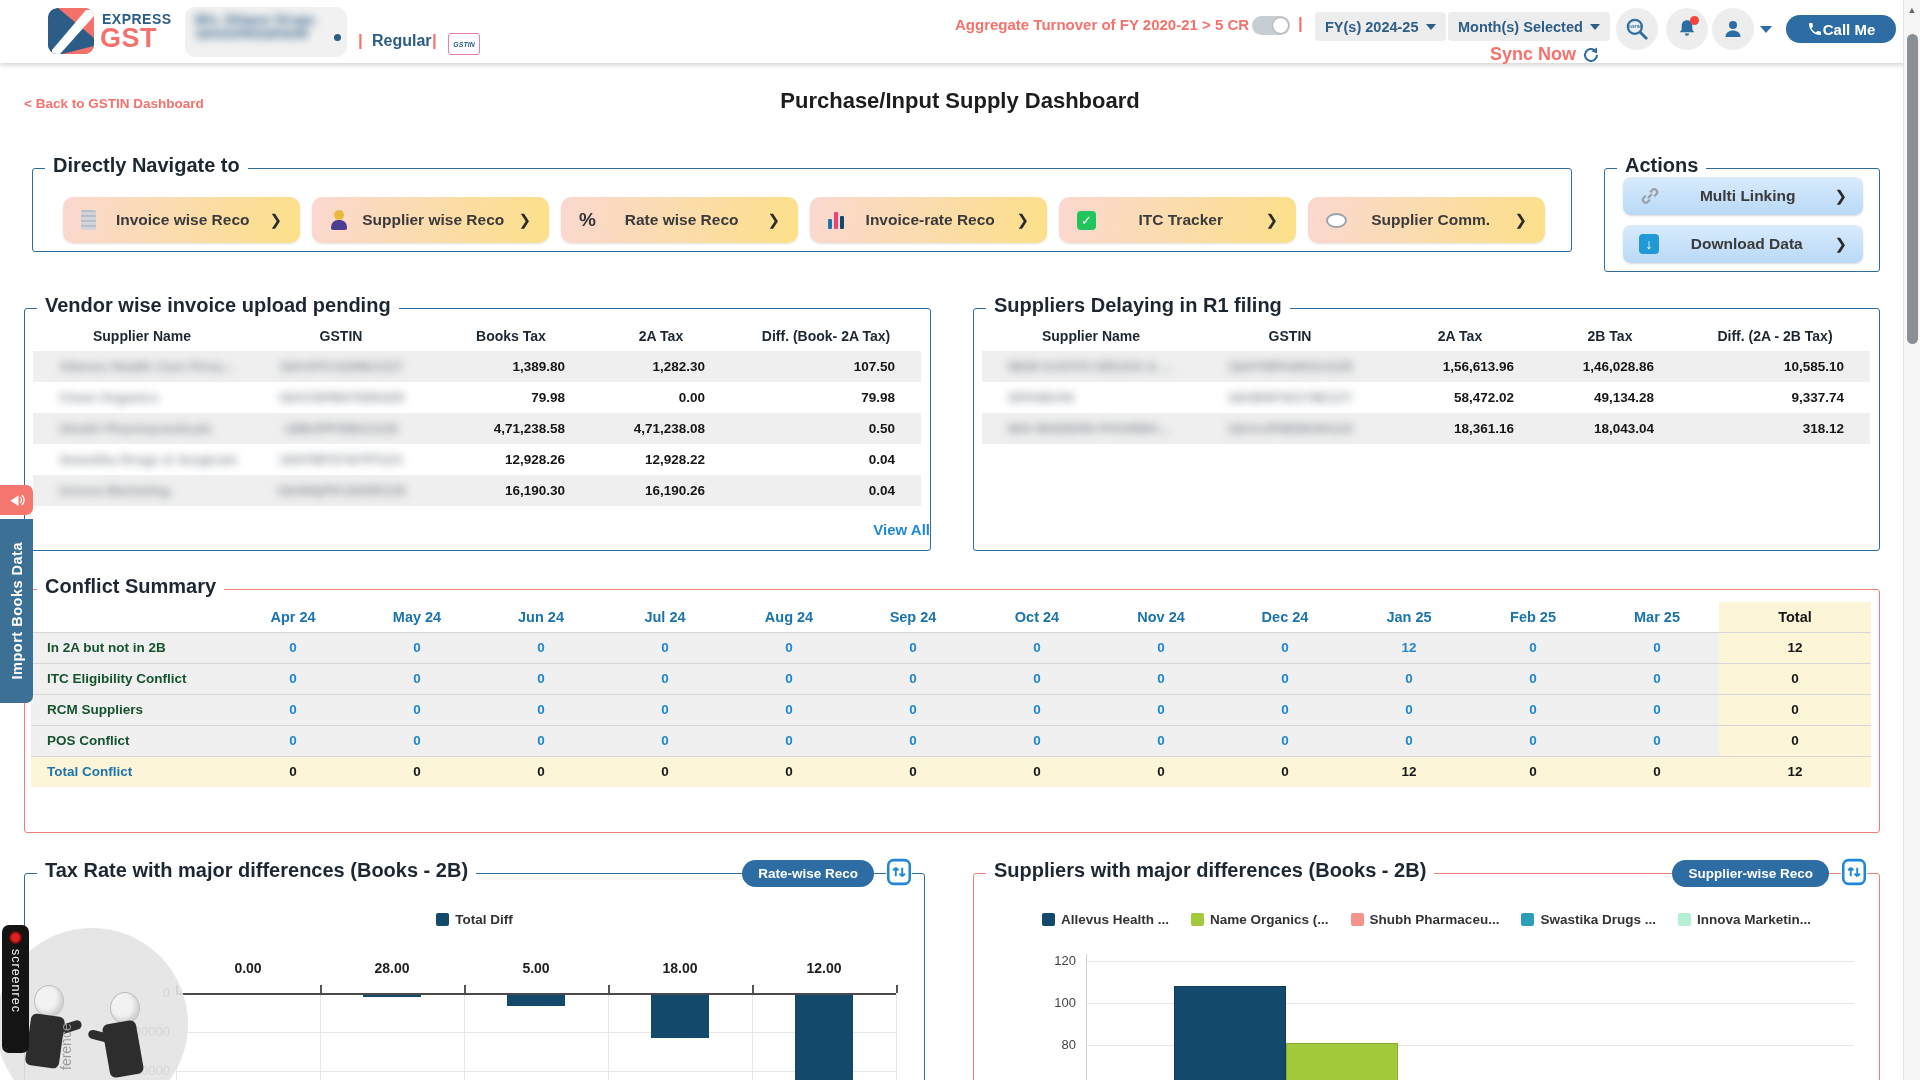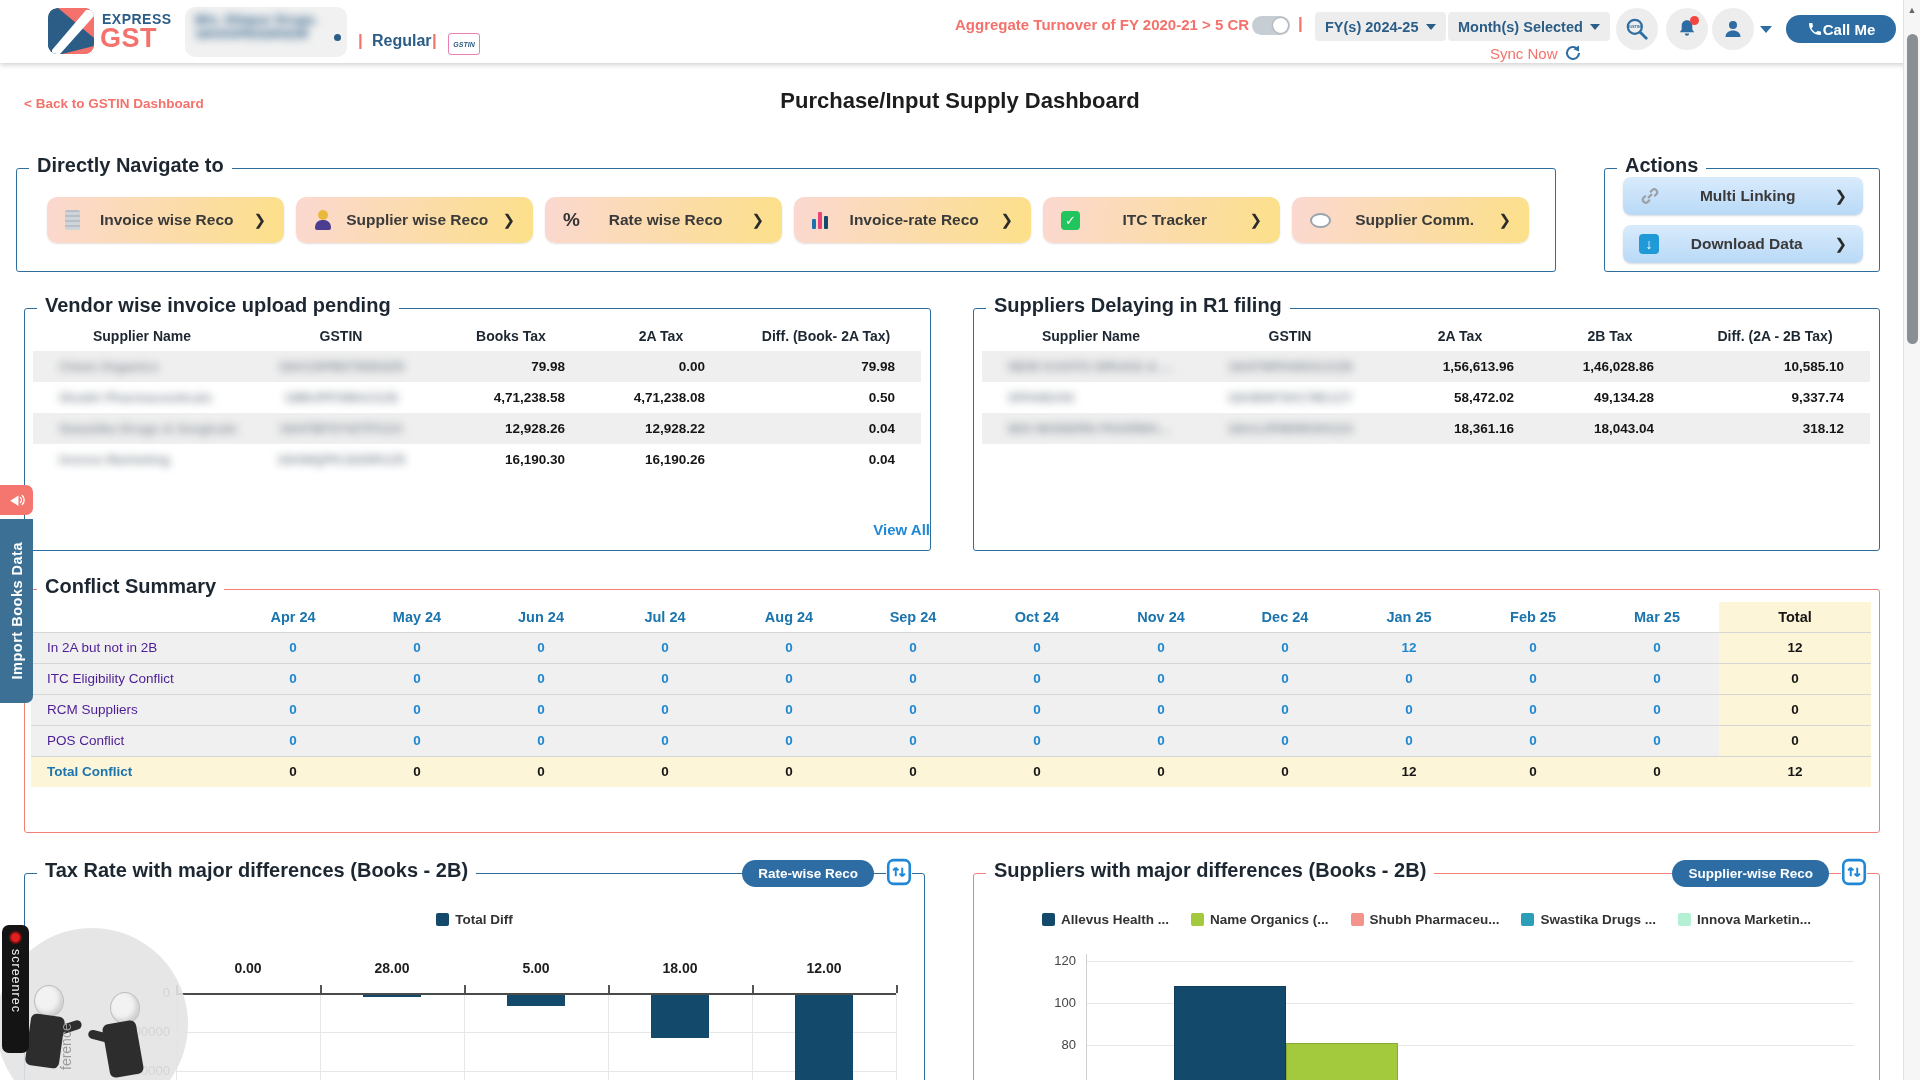--- a/index.html
+++ b/index.html
@@ -23,21 +23,21 @@
   .gstin-badge{position:absolute;left:448px;top:33px;width:32px;height:22px;border:1px solid #e87fb1;border-radius:3px;
                display:flex;align-items:center;justify-content:center;font-size:7px;font-weight:700;color:#2b5d86;font-style:italic}
   .agg-lbl{position:absolute;left:955px;top:16px;font-size:15px;font-weight:700;color:#f4726b;white-space:nowrap}
   .toggle{position:absolute;left:1252px;top:16px;width:38px;height:19px;border-radius:10px;background:#c6cdd3}
   .toggle .knob{position:absolute;right:2px;top:2px;width:15px;height:15px;border-radius:50%;background:#fff;box-shadow:0 0 2px rgba(0,0,0,.4)}
   .agg-pipe{position:absolute;left:1298px;top:14px;font-size:17px;color:#f4726b;font-weight:700}
   .hdr-select{position:absolute;top:12px;height:29px;background:#ededed;border-radius:4px;display:flex;align-items:center;
               gap:7px;padding:0 10px;font-size:14.5px;font-weight:700;color:#2b5d86;cursor:pointer;white-space:nowrap}
   .caret{width:0;height:0;border-left:5px solid transparent;border-right:5px solid transparent;border-top:6px solid #2b5d86}
   .sync-row{position:absolute;left:1490px;top:44px;display:flex;align-items:center;gap:6px;cursor:pointer}
-  .sync-lbl{font-size:15px;font-weight:400;color:#f4726b}
+  .sync-lbl{font-size:18px;font-weight:700;color:#f4726b}
   .icon-circle{position:absolute;top:8px;width:42px;height:42px;border-radius:50%;background:#ededed;
                display:flex;align-items:center;justify-content:center;cursor:pointer}
   .bell-dot{position:absolute;right:9px;top:8px;width:9px;height:9px;border-radius:50%;background:#f4443e}
   .user-caret{position:absolute;left:1760px;top:26px;width:0;height:0;border-left:6px solid transparent;border-right:6px solid transparent;border-top:7px solid #2d6da3}
   .callme-btn{position:absolute;left:1786px;top:15px;width:110px;height:28px;background:#2d6da3;border-radius:15px;color:#fff;
               font-size:15px;font-weight:700;display:flex;align-items:center;justify-content:center;gap:0;cursor:pointer}
 
   
   .back-link{position:absolute;left:24px;top:96px;font-size:13.5px;font-weight:700;color:#f4726b;cursor:pointer;z-index:2}
   .page-title{position:absolute;left:0;top:88px;width:1920px;text-align:center;font-size:22px;font-weight:700;color:#1d1d1d}
@@ -80,21 +80,21 @@
   .cell-name{padding-left:26px;text-align:left;color:#8a939c;font-weight:600;overflow:hidden;white-space:nowrap}
   .cell-gstin{text-align:center;color:#8a939c;font-weight:600;overflow:hidden;white-space:nowrap}
   .cell-num{text-align:right;padding-right:26px;font-weight:600;color:#161616}
   .view-all{position:absolute;left:0;width:100%;text-align:right;top:212px;font-size:15px;font-weight:700;color:#1f87d6;cursor:pointer}
 
   
   .conf-table{position:absolute;left:6px;top:12px;width:1840px;border-collapse:collapse;table-layout:fixed;font-size:13.5px}
   .conf-table th{height:30px;font-size:14.5px;font-weight:700;color:#1b74ad;text-align:center}
   .conf-table td{text-align:center;height:31px;border-top:1px solid #d6d6d6}
   .conf-table tr.c-row td{background:#f0f0f0}
-  .conf-table td.c-lab{text-align:left;padding-left:16px;color:#4c1d95;font-weight:400}
+  .conf-table td.c-lab{text-align:left;padding-left:16px;color:#14532d;font-weight:700}
   .conf-table td.c-val{color:#1e87d0;font-weight:600;cursor:pointer}
   .conf-table th.tot-h,.conf-table td.c-tot{background:#fdf5d7 !important;color:#161616;font-weight:700}
   .conf-table tr.t-row td{background:#fdf5d7;color:#161616;font-weight:700}
   .conf-table tr.t-row td.c-lab{color:#1b74ad}
 
   
   .cta-pill{position:absolute;top:-14px;height:27px;padding:0 16px;border-radius:14px;background:#2d6da3;color:#fff;
             font-size:13.5px;font-weight:700;display:flex;align-items:center;cursor:pointer;z-index:2}
   .share-ic{position:absolute;top:-16px;width:26px;height:28px;z-index:2;cursor:pointer;background:#fff}
   .chart-legend{position:absolute;left:0;width:100%;top:38px;display:flex;justify-content:center;gap:22px;font-size:13.5px;color:#333;font-weight:600}
@@ -209,21 +209,21 @@
       <svg width="16" height="16" viewBox="0 0 24 24">
         <path d="M6.6 10.8c1.5 2.9 3.7 5.1 6.6 6.6l2.2-2.2c.3-.3.7-.4 1-.2 1.1.4 2.3.6 3.6.6.6 0 1 .4 1 1V20c0 .6-.4 1-1 1C10.6 21 3 13.4 3 4c0-.6.4-1 1-1h3.4c.6 0 1 .4 1 1 0 1.2.2 2.4.6 3.6.1.3 0 .7-.2 1z" fill="#fff"></path>
       </svg>
       <span>Call Me</span>
     </div>
   </div>
 
   <div class="page-title">Purchase/Input Supply Dashboard</div>
   <div class="back-link">&lt; Back to GSTIN Dashboard</div>
 
-  <div class="panel" style="left:16px;top:168px;width:1540px;height:104px">
+  <div class="panel" style="left:32px;top:168px;width:1540px;height:84px">
     <div class="panel-legend">Directly Navigate to</div>
 
     <div class="nav-btn" style="left:30px">
       <span class="invoice-ic"></span>
       <span class="lbl">Invoice wise Reco</span>
       <span class="chev">❯</span>
     </div>
     <div class="nav-btn" style="left:279px">
       <span class="supplier-ic">
           <i class="head"></i>
@@ -291,20 +291,27 @@
       <thead>
           <tr>
         <th>Supplier Name</th>
         <th>GSTIN</th>
         <th>Books Tax</th>
         <th>2A Tax</th>
         <th>Diff. (Book- 2A Tax)</th>
       </tr>
         </thead>
       <tbody id="vendorBody">
+          <tr class="reco-row">
+            <td class="cell-name"><span class="blur">Allevus Health Care Priva...</span></td>
+            <td class="cell-gstin"><span class="blur">18AAPCA2096J1Z7</span></td>
+            <td class="cell-num">1,389.80</td>
+            <td class="cell-num">1,282.30</td>
+            <td class="cell-num">107.50</td>
+          </tr>
           <tr class="reco-row">
             <td class="cell-name"><span class="blur">Chem Organics</span></td>
             <td class="cell-gstin"><span class="blur">18ACDPB5750D4Z9</span></td>
             <td class="cell-num">79.98</td>
             <td class="cell-num">0.00</td>
             <td class="cell-num">79.98</td>
           </tr>
           <tr class="reco-row">
             <td class="cell-name"><span class="blur">Shubh Pharmaceuticals</span></td>
             <td class="cell-gstin"><span class="blur">18BUPP3964J1Z8</span></td>

